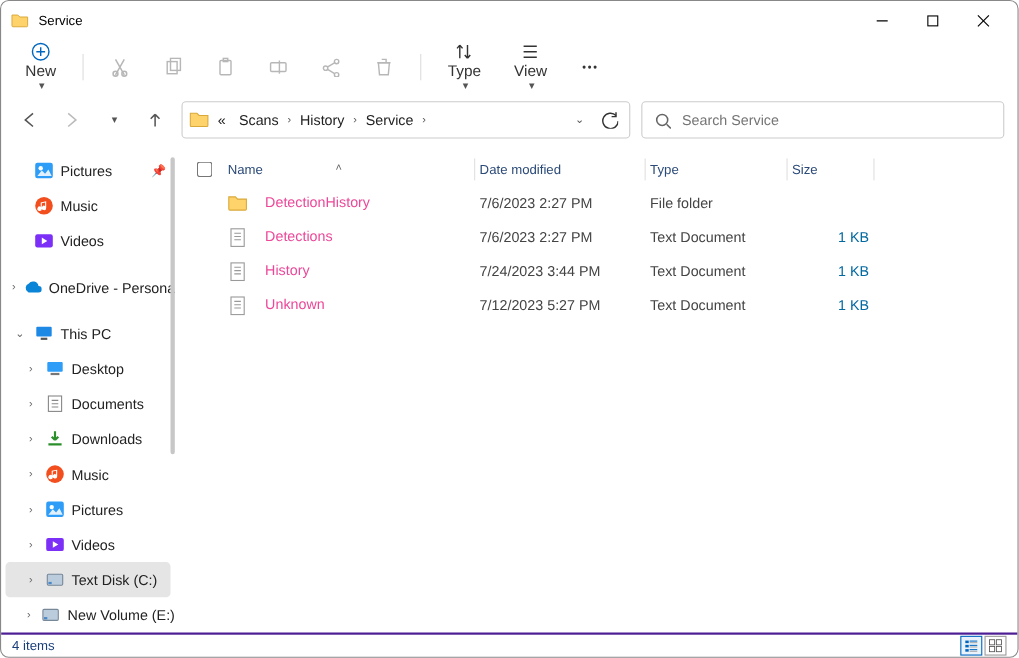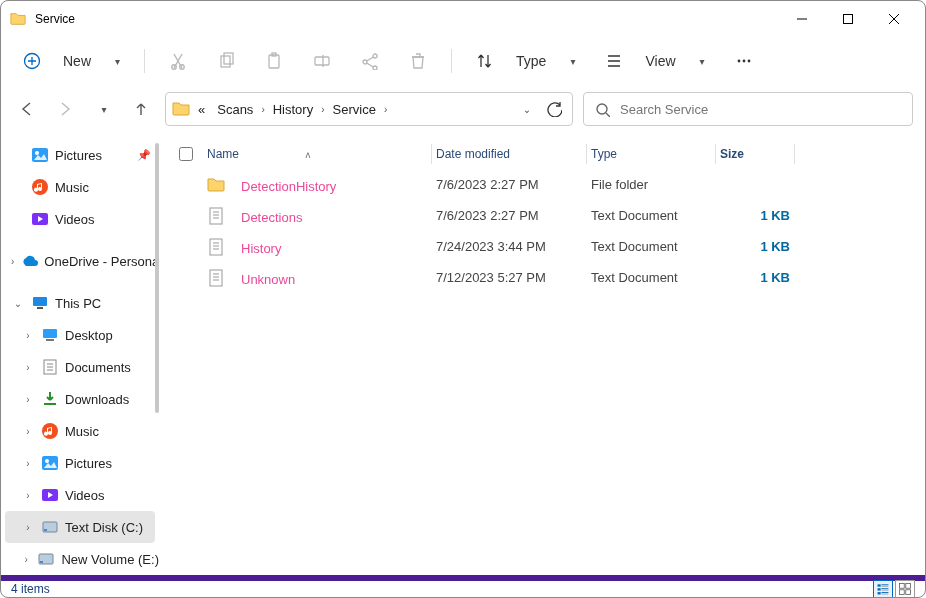--- a/index.html
+++ b/index.html
@@ -8,21 +8,21 @@
 
 .titlebar { height: 36px; display: flex; align-items: center; padding: 0 8px; }
 .titlebar-icon { width: 18px; height: 16px; margin-right: 8px; }
 .titlebar-title { font-size: 12px; color: #000; flex-grow: 1; }
 .winbtns { display: flex; gap: 0; }
 .winbtn { width: 46px; height: 32px; display: flex; align-items: center; justify-content: center; }
 .winbtn svg { stroke: #000; }
 
 
 .toolbar { height: 48px; display: flex; align-items: center; padding: 0 12px; gap: 10px; }
-.tbtn { display: flex; align-items: center; gap: 22px; padding: 6px 10px; border-radius: 4px; color: #333; font-size: 14px; }
+.tbtn { display: flex; align-items: center; gap: 0; padding: 6px 10px; border-radius: 4px; color: #333; font-size: 14px; flex-direction: column; }
 .tbtn.disabled { color: #999; opacity: 0.6; }
 .tbtn svg { flex-shrink: 0; }
 .tsep { width: 1px; height: 24px; background: #ddd; margin: 0 4px; }
 .chev { font-size: 10px; color: #555; margin-left: 2px; }
 
 
 .navrow { height: 48px; display: flex; align-items: center; padding: 0 12px; gap: 10px; }
 .navbtn { width: 28px; height: 28px; display: flex; align-items: center; justify-content: center; color: #555; }
 .navbtn.disabled { color: #bbb; }
 .addrbox { flex: 1; height: 34px; border: 1px solid #ccc; border-radius: 4px; display: flex; align-items: center; padding: 0 6px; gap: 4px; }
@@ -44,34 +44,34 @@
 .sb-icon { width: 18px; height: 18px; display: flex; align-items: center; justify-content: center; }
 .sb-pin { margin-left: auto; margin-right: 8px; color: #555; font-size: 11px; }
 .sb-spacer { height: 10px; }
 .sb-scroll { position: absolute; right: 0; top: 0; bottom: 0; width: 6px; }
 .sb-thumb { position: absolute; right: 0; top: 10px; width: 4px; height: 270px; background: #c7c7c7; border-radius: 2px; }
 
 
 .filelist { flex: 1; padding: 6px 10px; }
 .flh { display: flex; align-items: center; height: 30px; font-size: 12px; border-bottom: 0px solid #eee; }
 .col-check { width: 34px; display: flex; justify-content: center; }
-.col-name { width: 224px; color: #2b4a78; display: flex; align-items: flex-end; gap: 6px; padding-left: 4px; }
+.col-name { width: 224px; color: #2b4a78; display: flex; align-items: flex-start; gap: 6px; padding-left: 4px; }
 .col-date { width: 146px; color: #2b4a78; }
 .col-type { width: 120px; color: #2b4a78; }
-.col-size { width: 70px; color: #2b4a78; text-align: right; font-weight: bold; }
+.col-size { width: 70px; color: #2b4a78; text-align: right; }
 .colsep { width: 1px; height: 20px; background: #e0e0e0; margin: 0 4px; }
 .sort-arrow { font-size: 10px; color: #666; margin-left: 60px; }
 .flrow { display: flex; align-items: center; height: 31px; font-size: 13px; color: #333; }
 .flrow .col-name { color: #ec4899; }
 .flrow .col-date, .flrow .col-type { color: #444; }
 .flrow .col-size { color: #0369a1; }
 .ficon { width: 18px; height: 18px; margin-right: 10px; }
 
 
-.statusbar { position: absolute; bottom: 0; left: 0; right: 0; height: 22px; display: flex; align-items: center; padding: 0 10px; font-size: 12px; color: #1a3e7a; border-top: 6px solid #4c1d95; }
+.statusbar { position: absolute; bottom: 0; left: 0; right: 0; height: 22px; display: flex; align-items: center; padding: 0 10px; font-size: 12px; color: #1a3e7a; border-top: 2px solid #4c1d95; }
 .status-spacer { flex: 1; }
 .viewtoggle { display: flex; gap: 2px; }
 .vtbtn { width: 20px; height: 18px; border: 1px solid #999; display: flex; align-items: center; justify-content: center; }
 .vtbtn.active { border-color: #0067c0; background: #eaf3fb; }
 
 input[type="checkbox"] { width: 14px; height: 14px; }
 </style>
 </head>
 <body>
 

